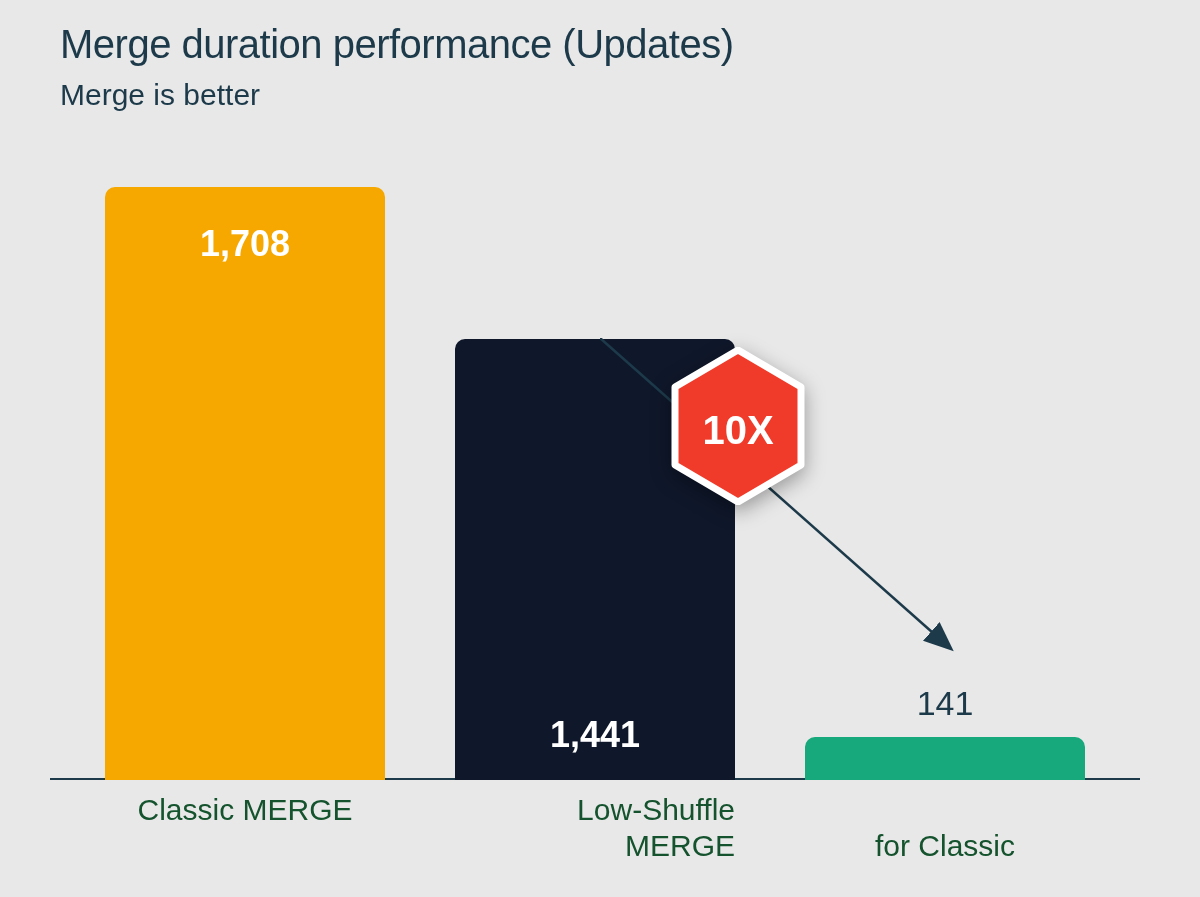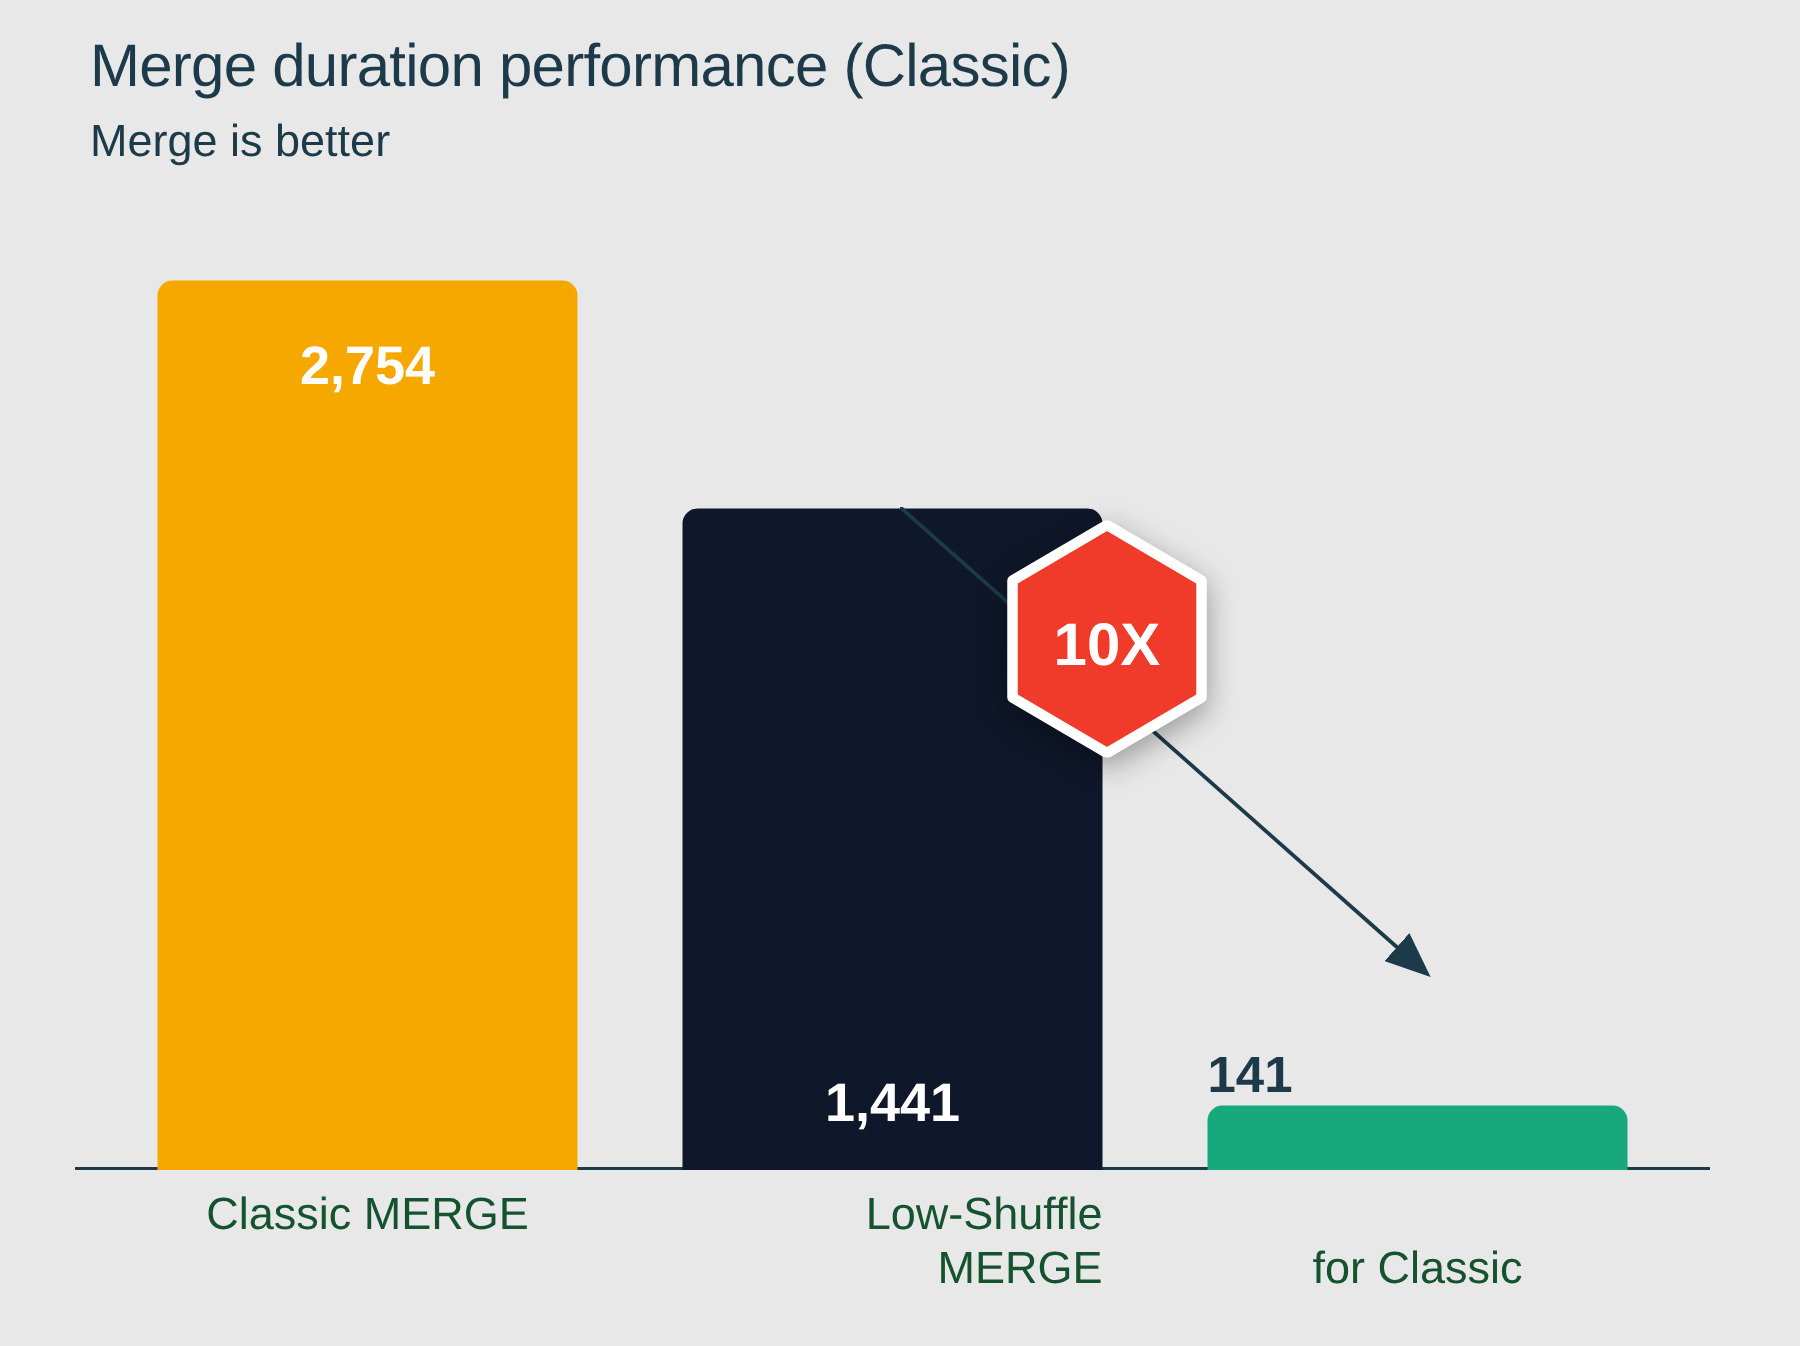--- a/index.html
+++ b/index.html
@@ -58,25 +58,26 @@
     position: absolute;
     width: 100%;
     text-align: center;
     color: #ffffff;
     font-size: 36px;
     font-weight: 600;
   }
   .bar-label-above {
     position: absolute;
     width: 100%;
-    text-align: left;
+    text-align: center;
     color: #1d3a4a;
     font-size: 34px;
-    font-weight: 700;
+    font-weight: 400;
     bottom: 100%;
+    margin-bottom: 14px;
   }
   .x-label {
     position: absolute;
     top: 792px;
     width: 280px;
     text-align: center;
     font-size: 30px;
     font-weight: 500;
     color: #14532d;
     line-height: 1.2;
@@ -97,28 +98,28 @@
     font-size: 40px;
     font-weight: 600;
     pointer-events: none;
   }
 </style>
 </head>
 <body>
 
 <div class="chart-container">
 
-  <div class="chart-title">Merge duration performance (Classic)</div>
+  <div class="chart-title">Merge duration performance (Updates)</div>
   <div class="chart-subtitle">Merge is better</div>
 
   <div class="plot-area">
     <div class="axis-line"></div>
 
     <div class="bar" style="left:55px; width:280px; height:593px; background:#f6a800;">
-      <div class="bar-label-inside" style="top:36px;">2,754</div>
+      <div class="bar-label-inside" style="top:36px;">1,708</div>
     </div>
 
     <div class="bar" style="left:405px; width:280px; height:441px; background:#0f172a;">
       <div class="bar-label-inside" style="bottom:24px;">1,441</div>
     </div>
 
     <div class="bar" style="left:755px; width:280px; height:43px; background:#17a87b;">
       <div class="bar-label-above">141</div>
     </div>
 

